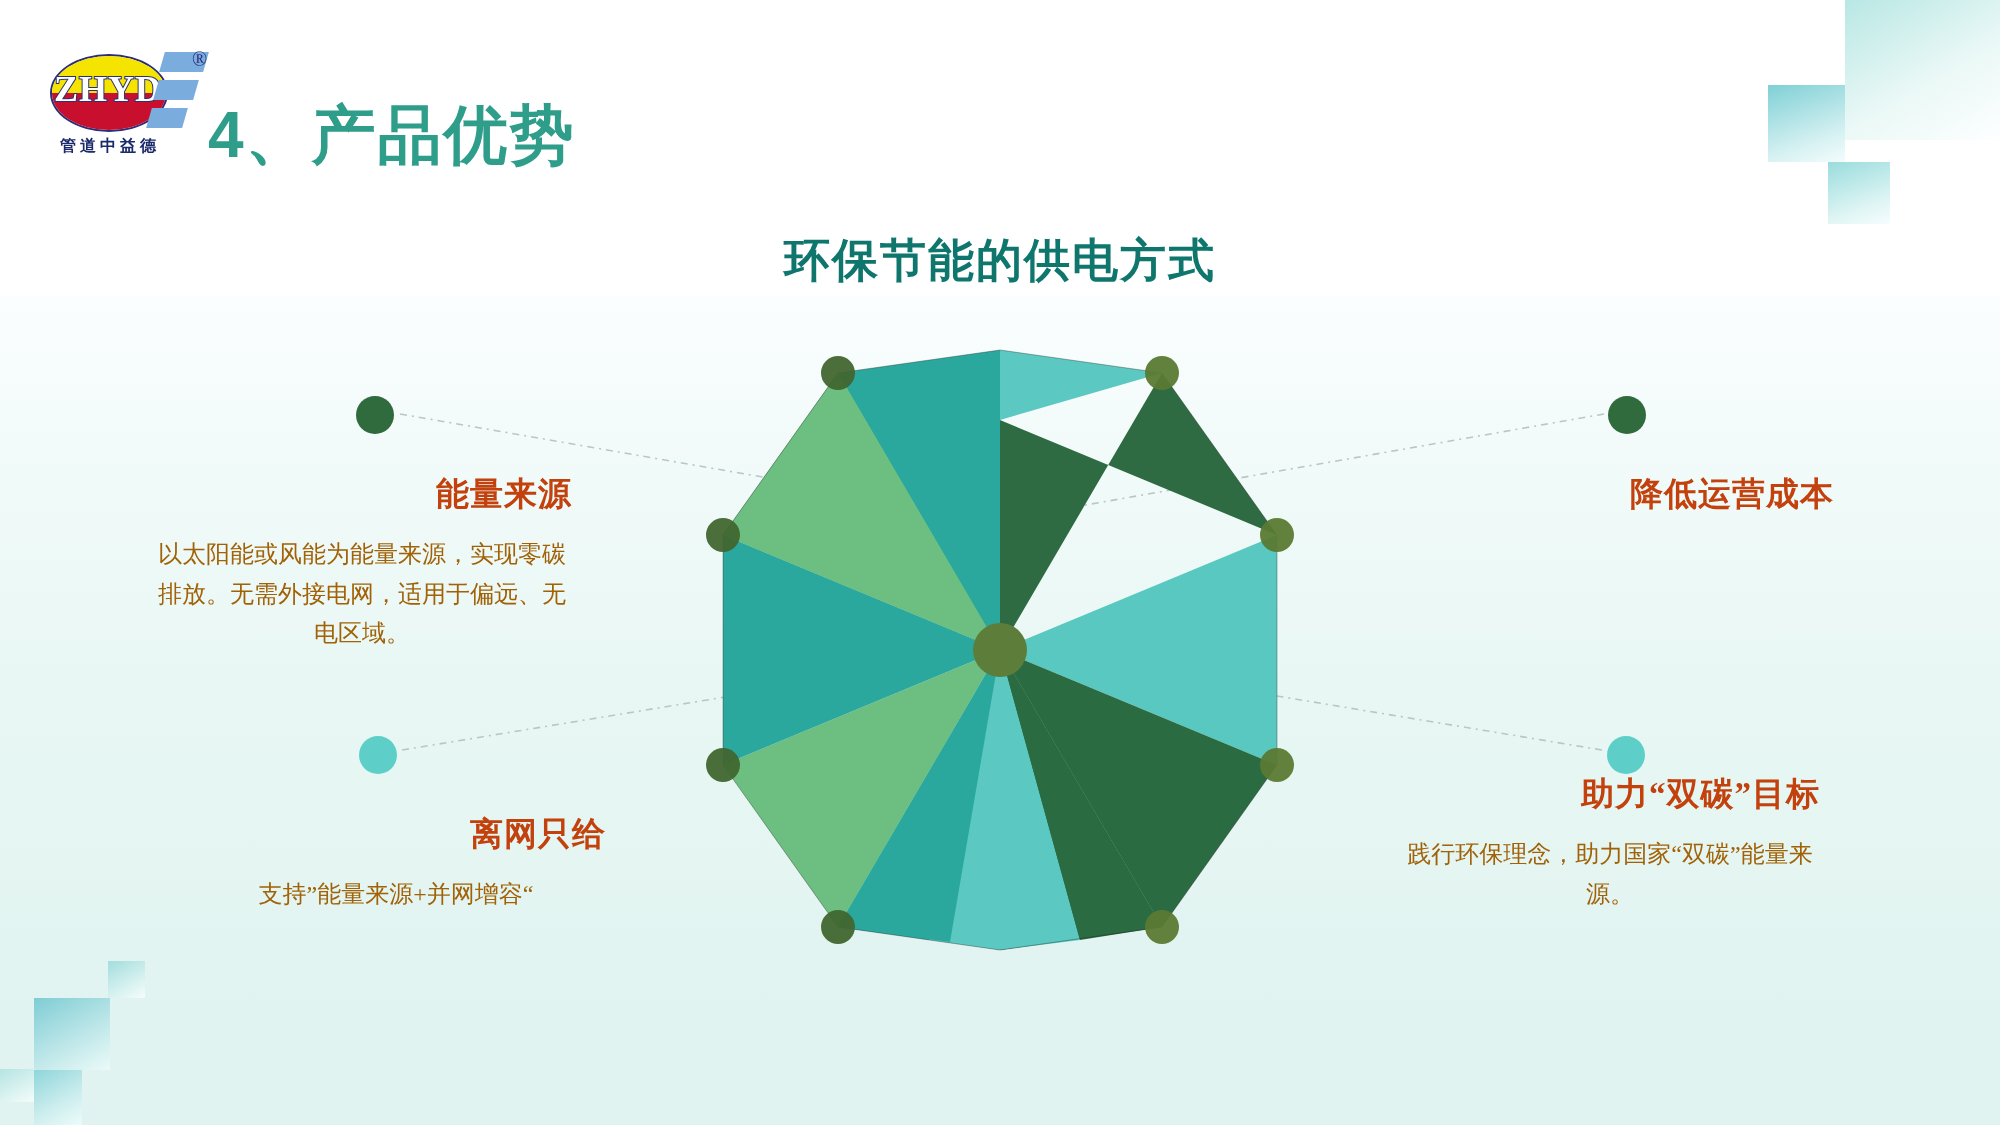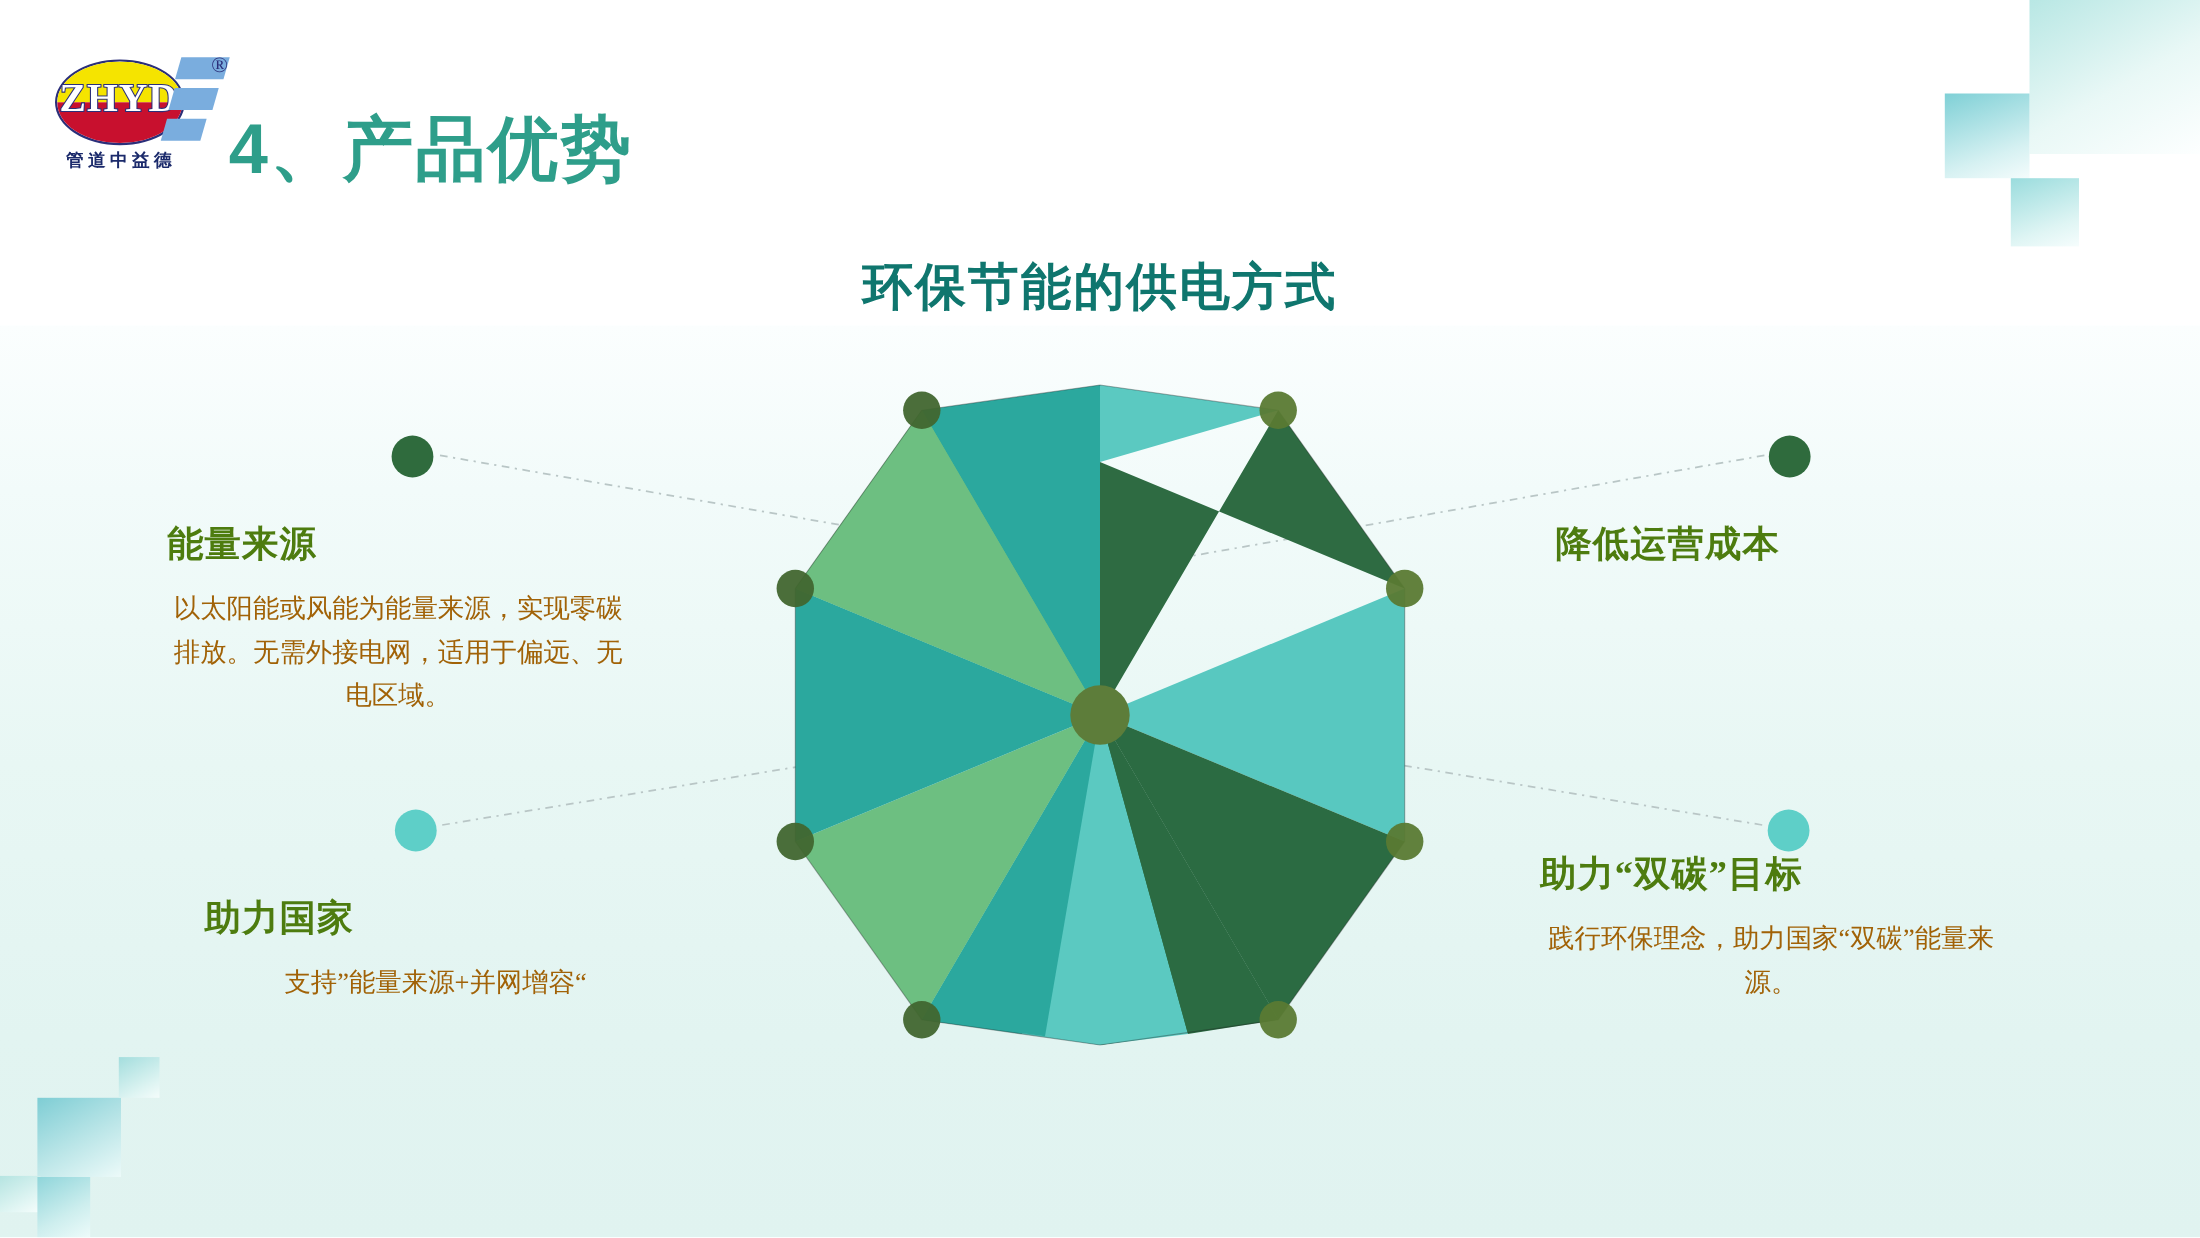--- a/index.html
+++ b/index.html
@@ -186,22 +186,22 @@
 
   
   .callout {
     position: absolute;
     width: 420px;
   }
   .callout .c-title {
     font-family: "Liberation Serif", "DejaVu Serif", serif;
     font-size: 33px;
     font-weight: bold;
-    color: #4d7c0f;
-    text-align: left;
+    color: #c2410c;
+    text-align: right;
     letter-spacing: 1px;
     margin-bottom: 18px;
     white-space: nowrap;
   }
   .callout .c-body {
     font-family: "Liberation Serif", "DejaVu Serif", serif;
     font-size: 24px;
     line-height: 1.65;
     color: #a16207;
     text-align: center;
@@ -345,21 +345,21 @@
   <div class="callout" id="callout-energy">
     <div class="c-title">能量来源</div>
     <div class="c-body">以太阳能或风能为能量来源，实现零碳排放。无需外接电网，适用于偏远、无电区域。</div>
   </div>
 
   <div class="callout" id="callout-cost">
     <div class="c-title">降低运营成本</div>
   </div>
 
   <div class="callout" id="callout-lowcarbon">
-    <div class="c-title">助力国家</div>
+    <div class="c-title">离网只给</div>
     <div class="c-body">支持”能量来源+并网增容“</div>
   </div>
 
   <div class="callout" id="callout-dualcarb">
     <div class="c-title">助力“双碳”目标</div>
     <div class="c-body">践行环保理念，助力国家“双碳”能量来源。</div>
   </div>
 
 </div>
 

